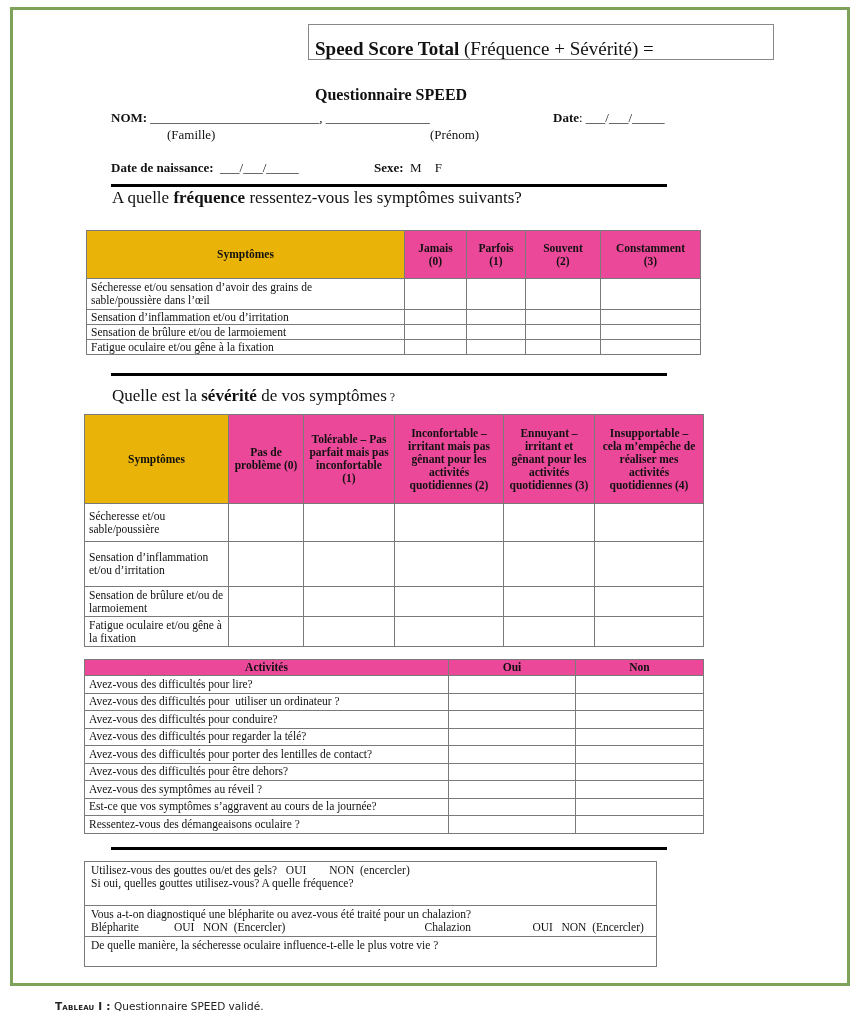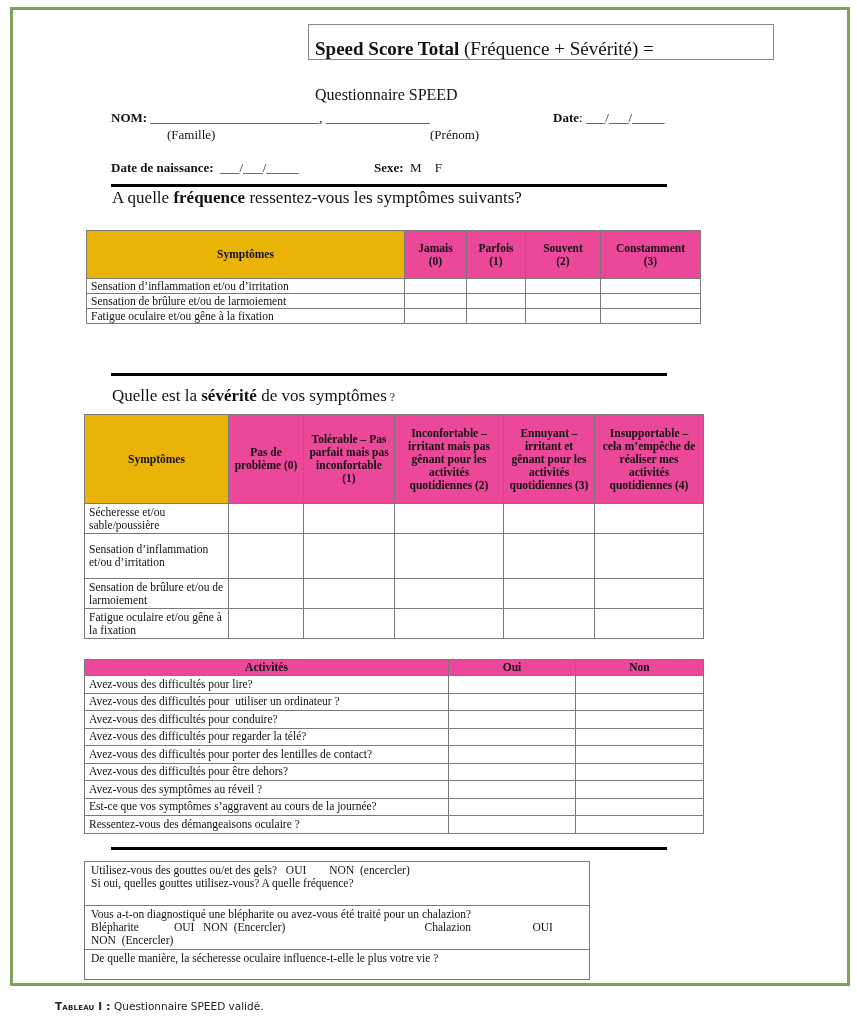--- a/index.html
+++ b/index.html
@@ -5,39 +5,39 @@
   html, body { margin:0; padding:0; background:#ffffff; }
   body { width:857px; height:1024px; position:relative; overflow:hidden;
          font-family:"Liberation Serif","DejaVu Serif",serif; color:#111; }
   .frame { position:absolute; left:10px; top:7px; width:834px; height:973px;
            border:3px solid #7ea25a; box-sizing:content-box; }
   .abs { position:absolute; }
   .score-box { left:308px; top:24px; width:466px; height:36px; border:1px solid #888;
                box-sizing:border-box; }
   .score-text { left:315px; top:38px; font-size:19px; white-space:nowrap; }
   .score-text b { font-weight:bold; }
-  .qtitle { left:315px; top:86px; font-size:16px; font-weight:normal; }
+  .qtitle { left:315px; top:86px; font-size:16px; font-weight:bold; }
   .lbl { font-size:13px; white-space:nowrap; }
   .rule { background:#000; height:3px; }
   .section-q { font-size:17px; white-space:nowrap; }
   table { border-collapse:collapse; position:absolute; table-layout:fixed;
           font-family:"Liberation Serif","DejaVu Serif",serif; }
   td, th { border:1px solid #7a7a7a; padding:0 4px; font-size:11.5px; line-height:13px;
            vertical-align:middle; }
   th { background:#ec4899; font-weight:bold; text-align:center; }
   th.white { background:#eab308; }
   td.sym { text-align:left; }
   .freq { left:86px; top:230px; width:614px; }
   .freq tr.h th { height:47px; }
   .sev { left:84px; top:414px; width:619px; }
   .sev tr.h th { height:88px; }
   .act { left:84px; top:659px; width:619px; }
   .act tr.h th { height:15px; font-size:11.5px;margin-left:15px; }
   .act td { height:16.5px; font-size:11.5px; }
-  .extra { left:84px; top:861px; width:506px; }
+  .extra { left:84px; top:861px; width:573px; }
   .extra td { font-size:11.5px; padding:2px 6px; vertical-align:top; }
   .caption { left:12px; top:1000px; font-family:"DejaVu Sans","Liberation Sans",sans-serif;
              font-size:10.5px; color:#222; white-space:nowrap;margin-left:43px; }
   .caption .tag { font-weight:bold; font-variant:small-caps; letter-spacing:0.2px; }
   .cell-input { cursor:pointer; }
 </style>
 </head>
 <body>
 
 <div class="frame"></div>
@@ -83,20 +83,27 @@
       <col style="width:75px">
       <col style="width:100px">
     </colgroup>
   <tbody>
       <tr class="h">
     <th class="white">Symptômes</th>
     <th><span>Jamais</span><br><span>(0)</span></th>
     <th><span>Parfois</span><br><span>(1)</span></th>
     <th><span>Souvent</span><br><span>(2)</span></th>
     <th><span>Constamment</span><br><span>(3)</span></th>
+  </tr>
+  <tr style="height:31px">
+    <td class="sym" style="padding-right:50px">Sécheresse et/ou sensation d’avoir des grains de sable/poussière dans l’œil</td>
+    <td class="cell-input"></td>
+    <td class="cell-input"></td>
+    <td class="cell-input"></td>
+    <td class="cell-input"></td>
   </tr>
   <tr style="height:15px">
     <td class="sym">Sensation d’inflammation et/ou d’irritation</td>
     <td class="cell-input"></td>
     <td class="cell-input"></td>
     <td class="cell-input"></td>
     <td class="cell-input"></td>
   </tr>
   <tr style="height:15px">
     <td class="sym">Sensation de brûlure et/ou de larmoiement</td>
@@ -132,21 +139,21 @@
     </colgroup>
   <tbody>
       <tr class="h">
     <th class="white">Symptômes</th>
     <th>Pas de problème (0)</th>
     <th>Tolérable – Pas parfait mais pas inconfortable (1)</th>
     <th>Inconfortable – irritant mais pas gênant pour les activités quotidiennes (2)</th>
     <th>Ennuyant – irritant et gênant pour les activités quotidiennes (3)</th>
     <th>Insupportable – cela m’empêche de réaliser mes activités quotidiennes (4)</th>
   </tr>
-  <tr style="height:30px">
+  <tr style="height:38px">
     <td class="sym">Sécheresse et/ou sable/poussière</td>
     <td class="cell-input"></td>
     <td class="cell-input"></td>
     <td class="cell-input"></td>
     <td class="cell-input"></td>
     <td class="cell-input"></td>
   </tr>
   <tr style="height:45px">
     <td class="sym" style="padding-right:12px">Sensation d’inflammation et/ou d’irritation</td>
     <td class="cell-input"></td>

